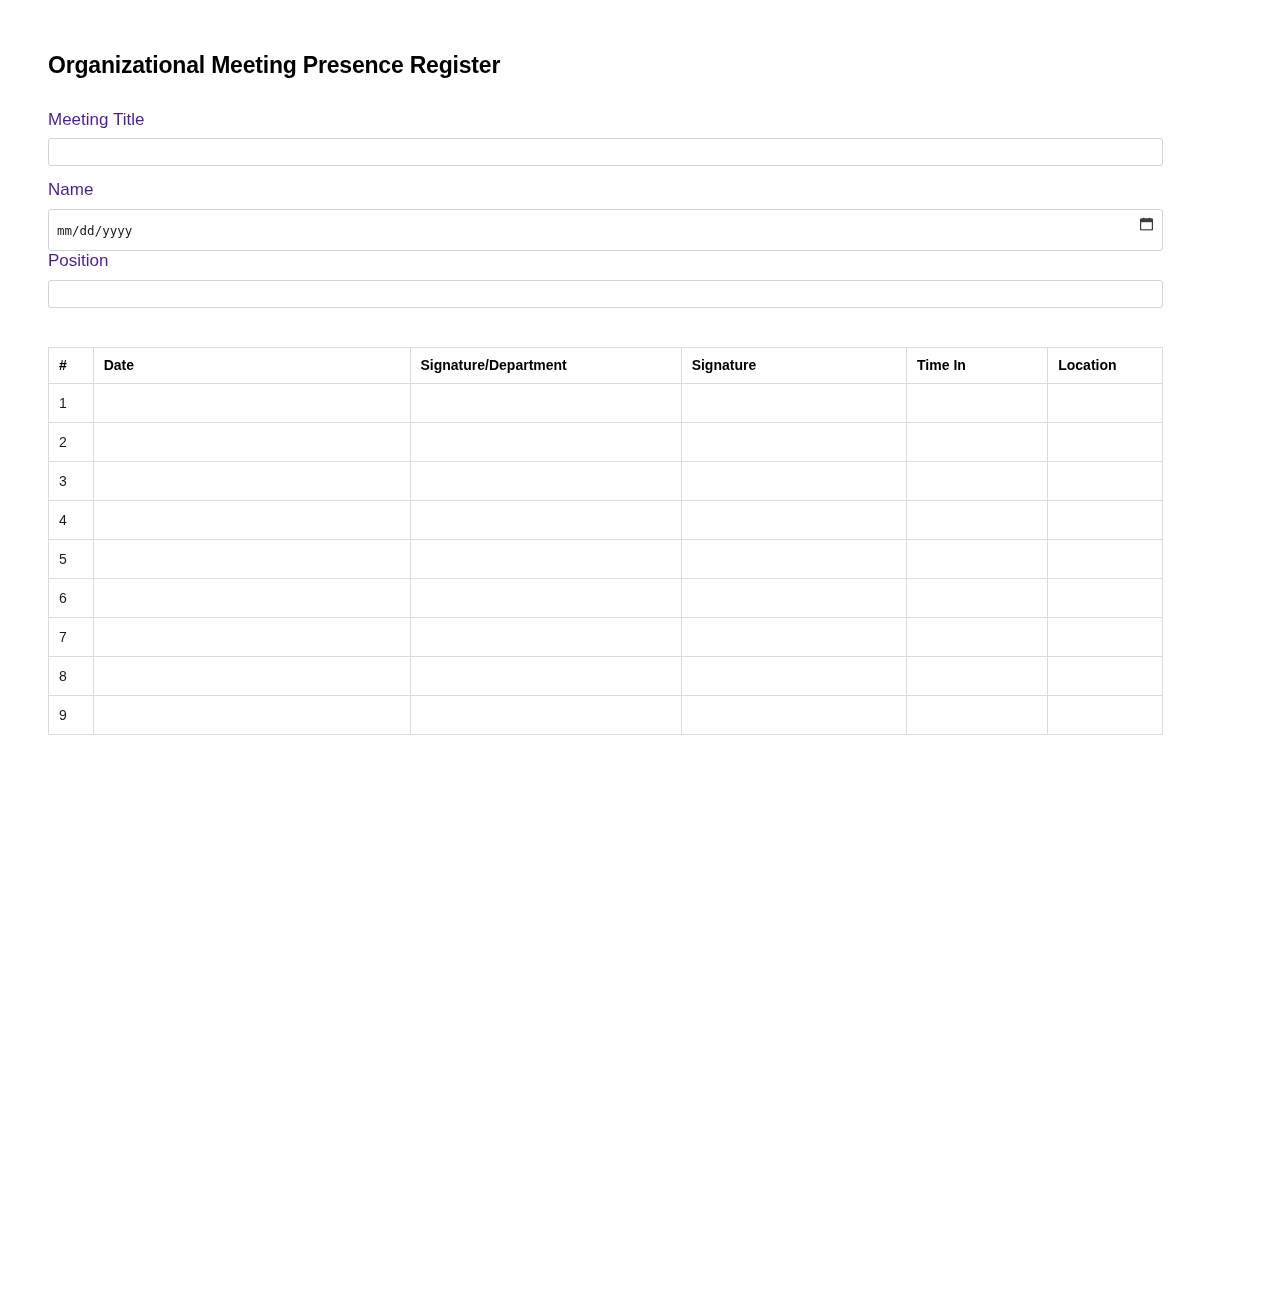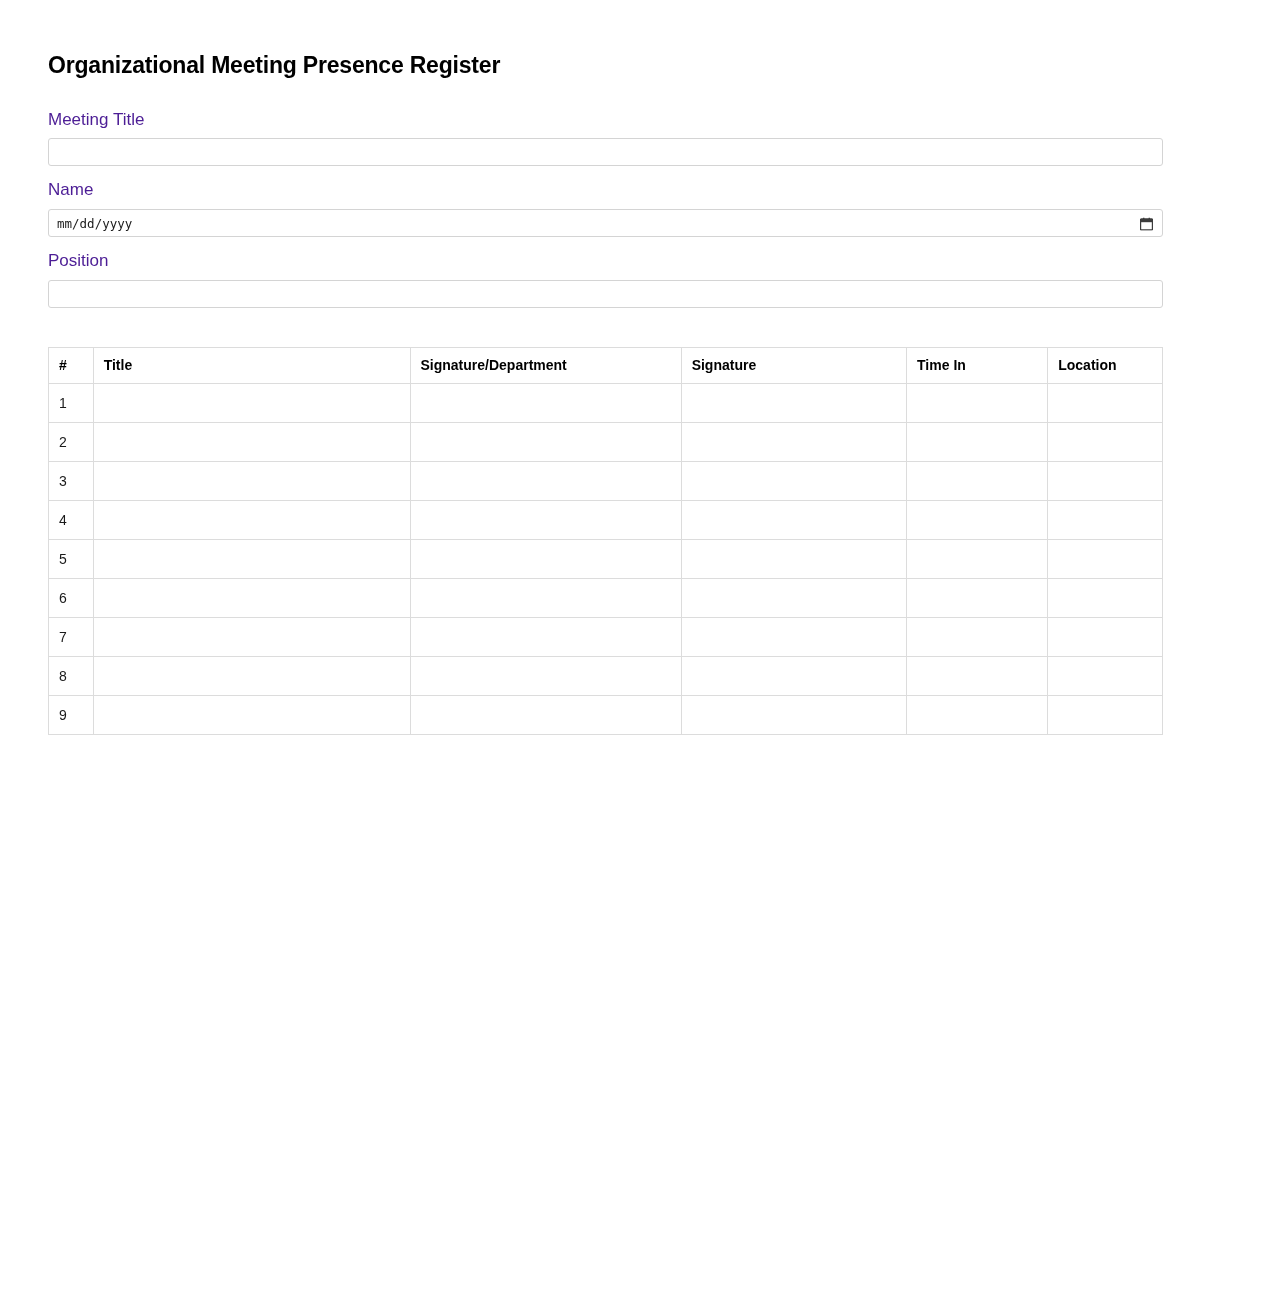--- a/index.html
+++ b/index.html
@@ -51,21 +51,21 @@
     outline: none;
   }
   .date-input-wrap {
     position: relative;
     width: 1115px;
     height: 28px;
   }
   .date-input {
     display: block;
     width: 1115px;
-    height: 28px;
+    height: 42px;
     border: 1px solid #d4d4d4;
     border-radius: 3px;
     background: #ffffff;
     font-family: "DejaVu Sans Mono", monospace;
     font-size: 12.5px;
     color: #14532d;
     padding: 2px 8px;
     outline: none;
     letter-spacing: 0px;
   }
@@ -149,21 +149,21 @@
   <div class="field-block">
     <label class="field-label">Position</label>
     <input class="text-input" type="text" value="" style="">
   </div>
 
   <div class="table-wrap">
     <table class="register">
       <thead>
         <tr>
           <th class="idx">#</th>
-          <th class="col-name">Title</th>
+          <th class="col-name">Date</th>
           <th class="col-pos">Signature/Department</th>
           <th class="col-sig">Signature</th>
           <th class="col-time">Time In</th>
           <th class="col-remarks">Location</th>
         </tr>
       </thead>
       <tbody id="table-body">
           <tr>
             <td class="idx">1</td>
             <td class="col-name"></td>

